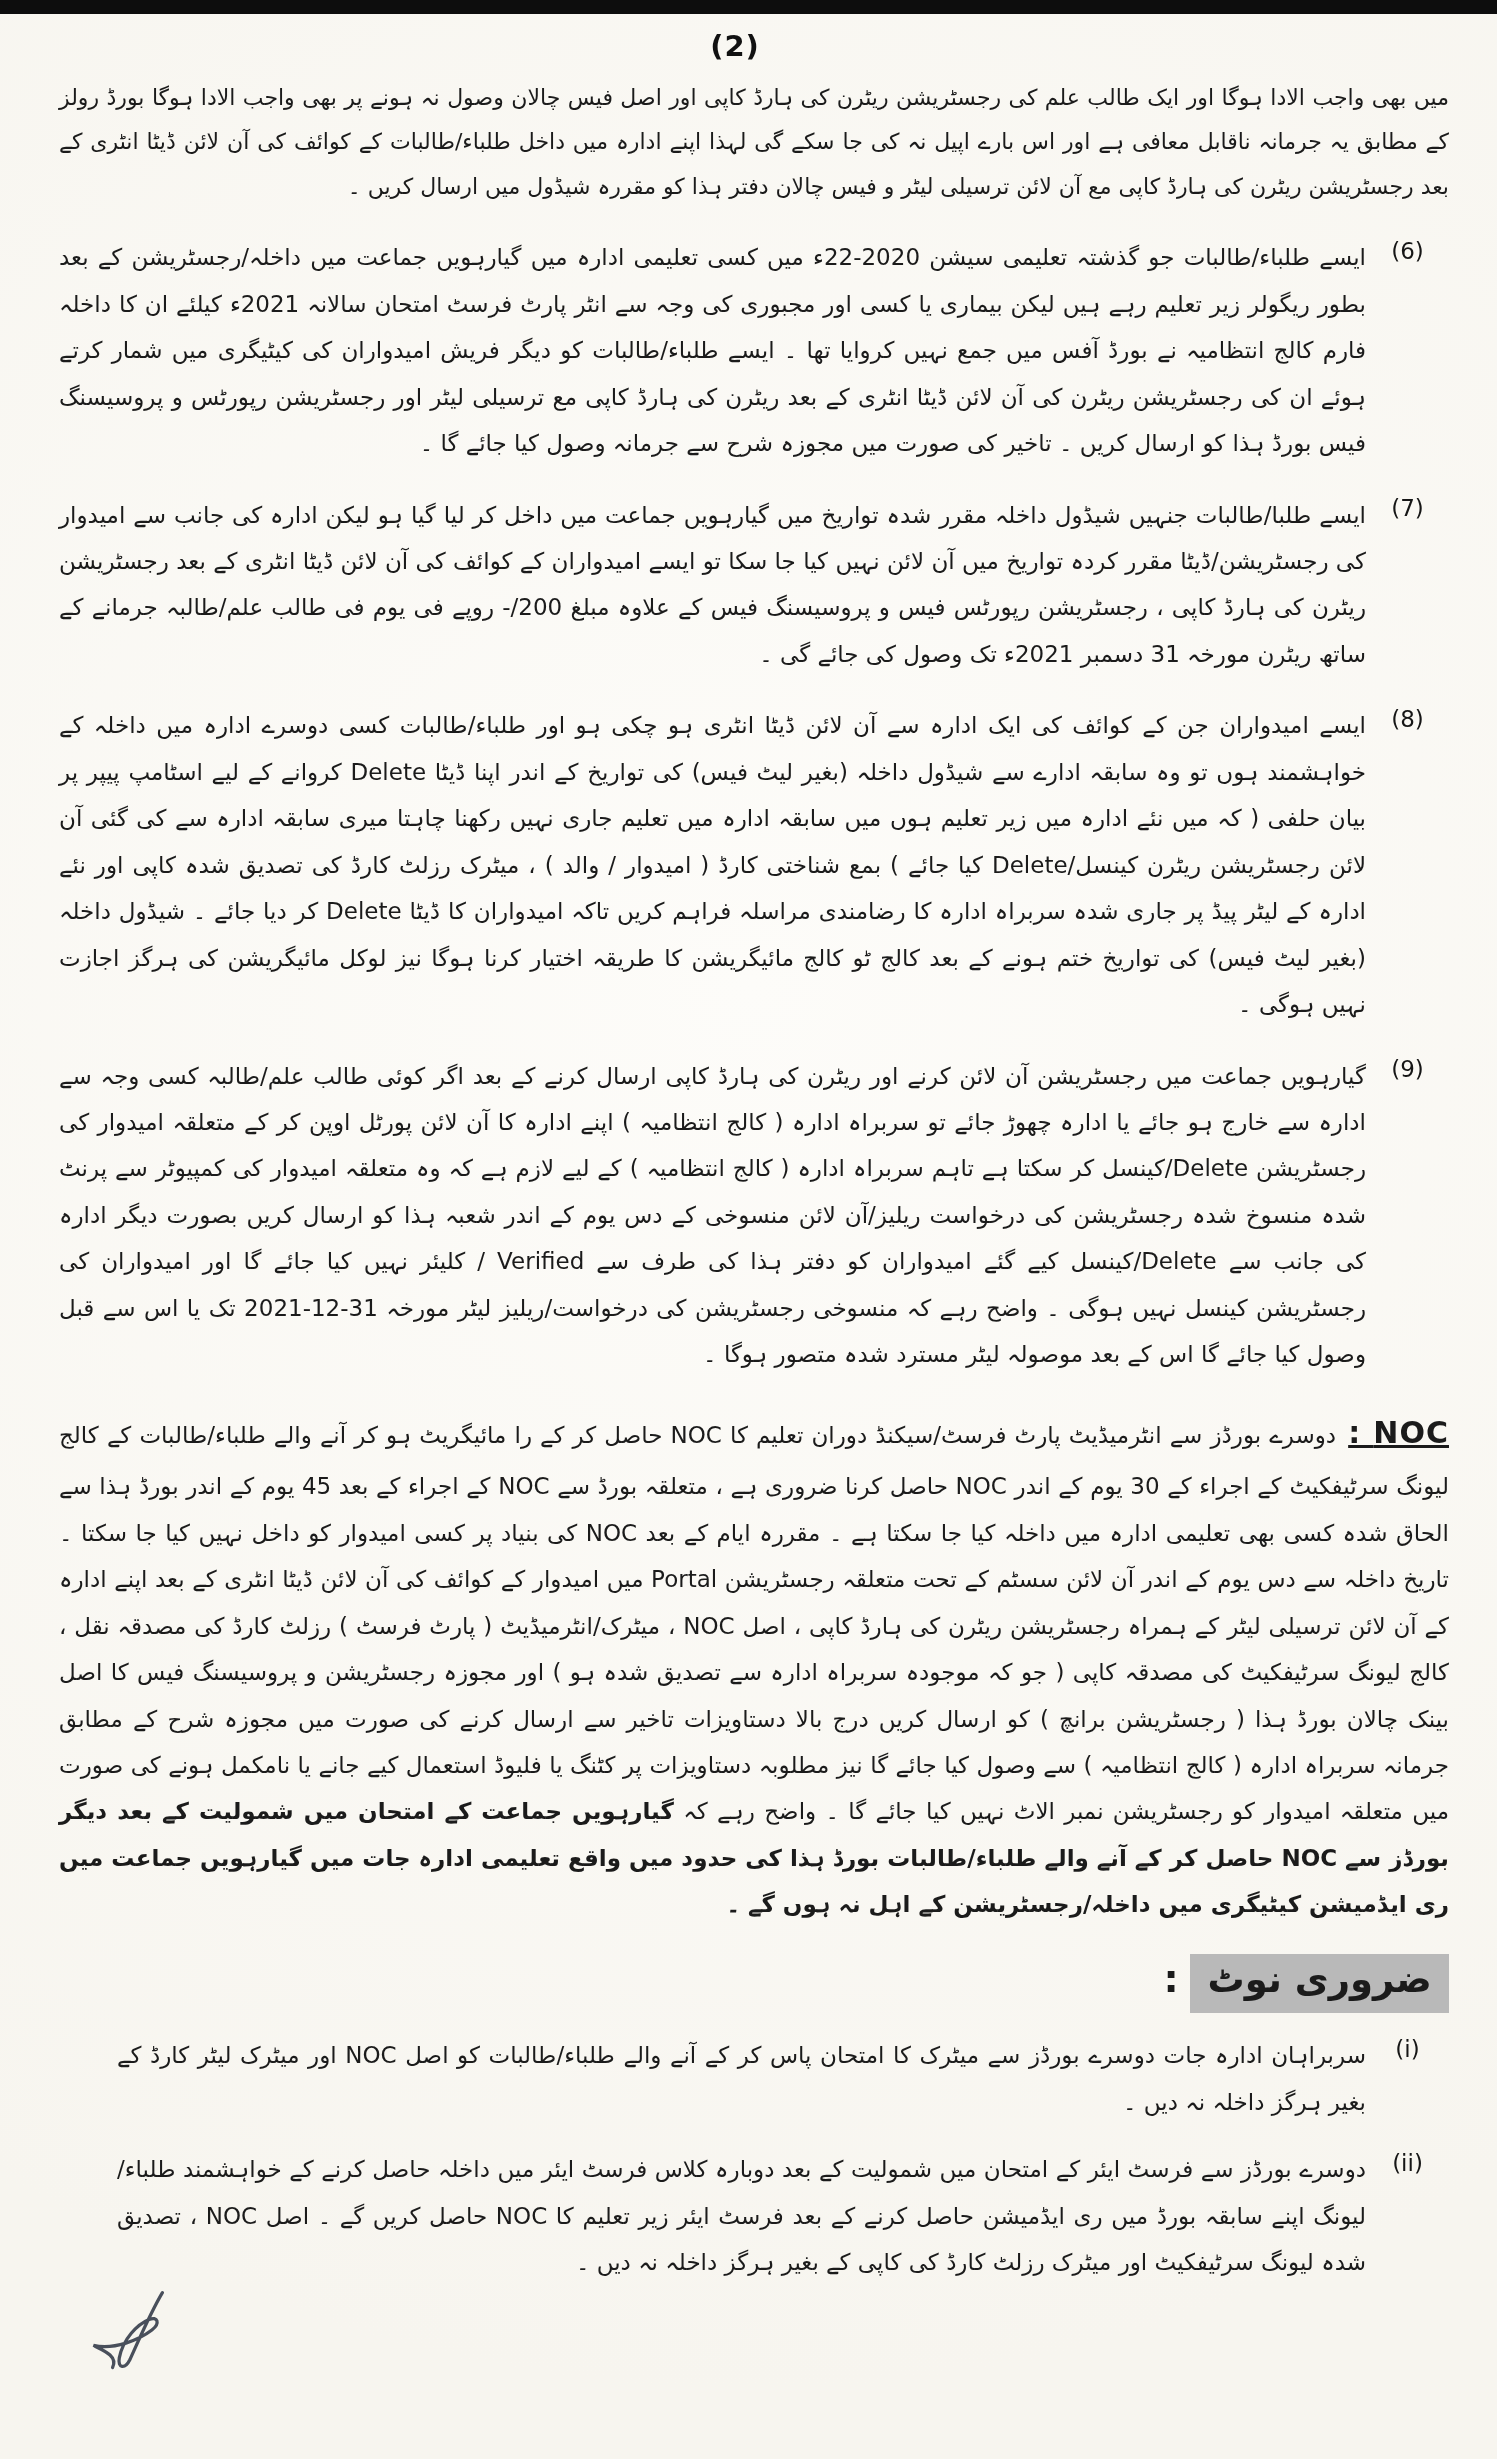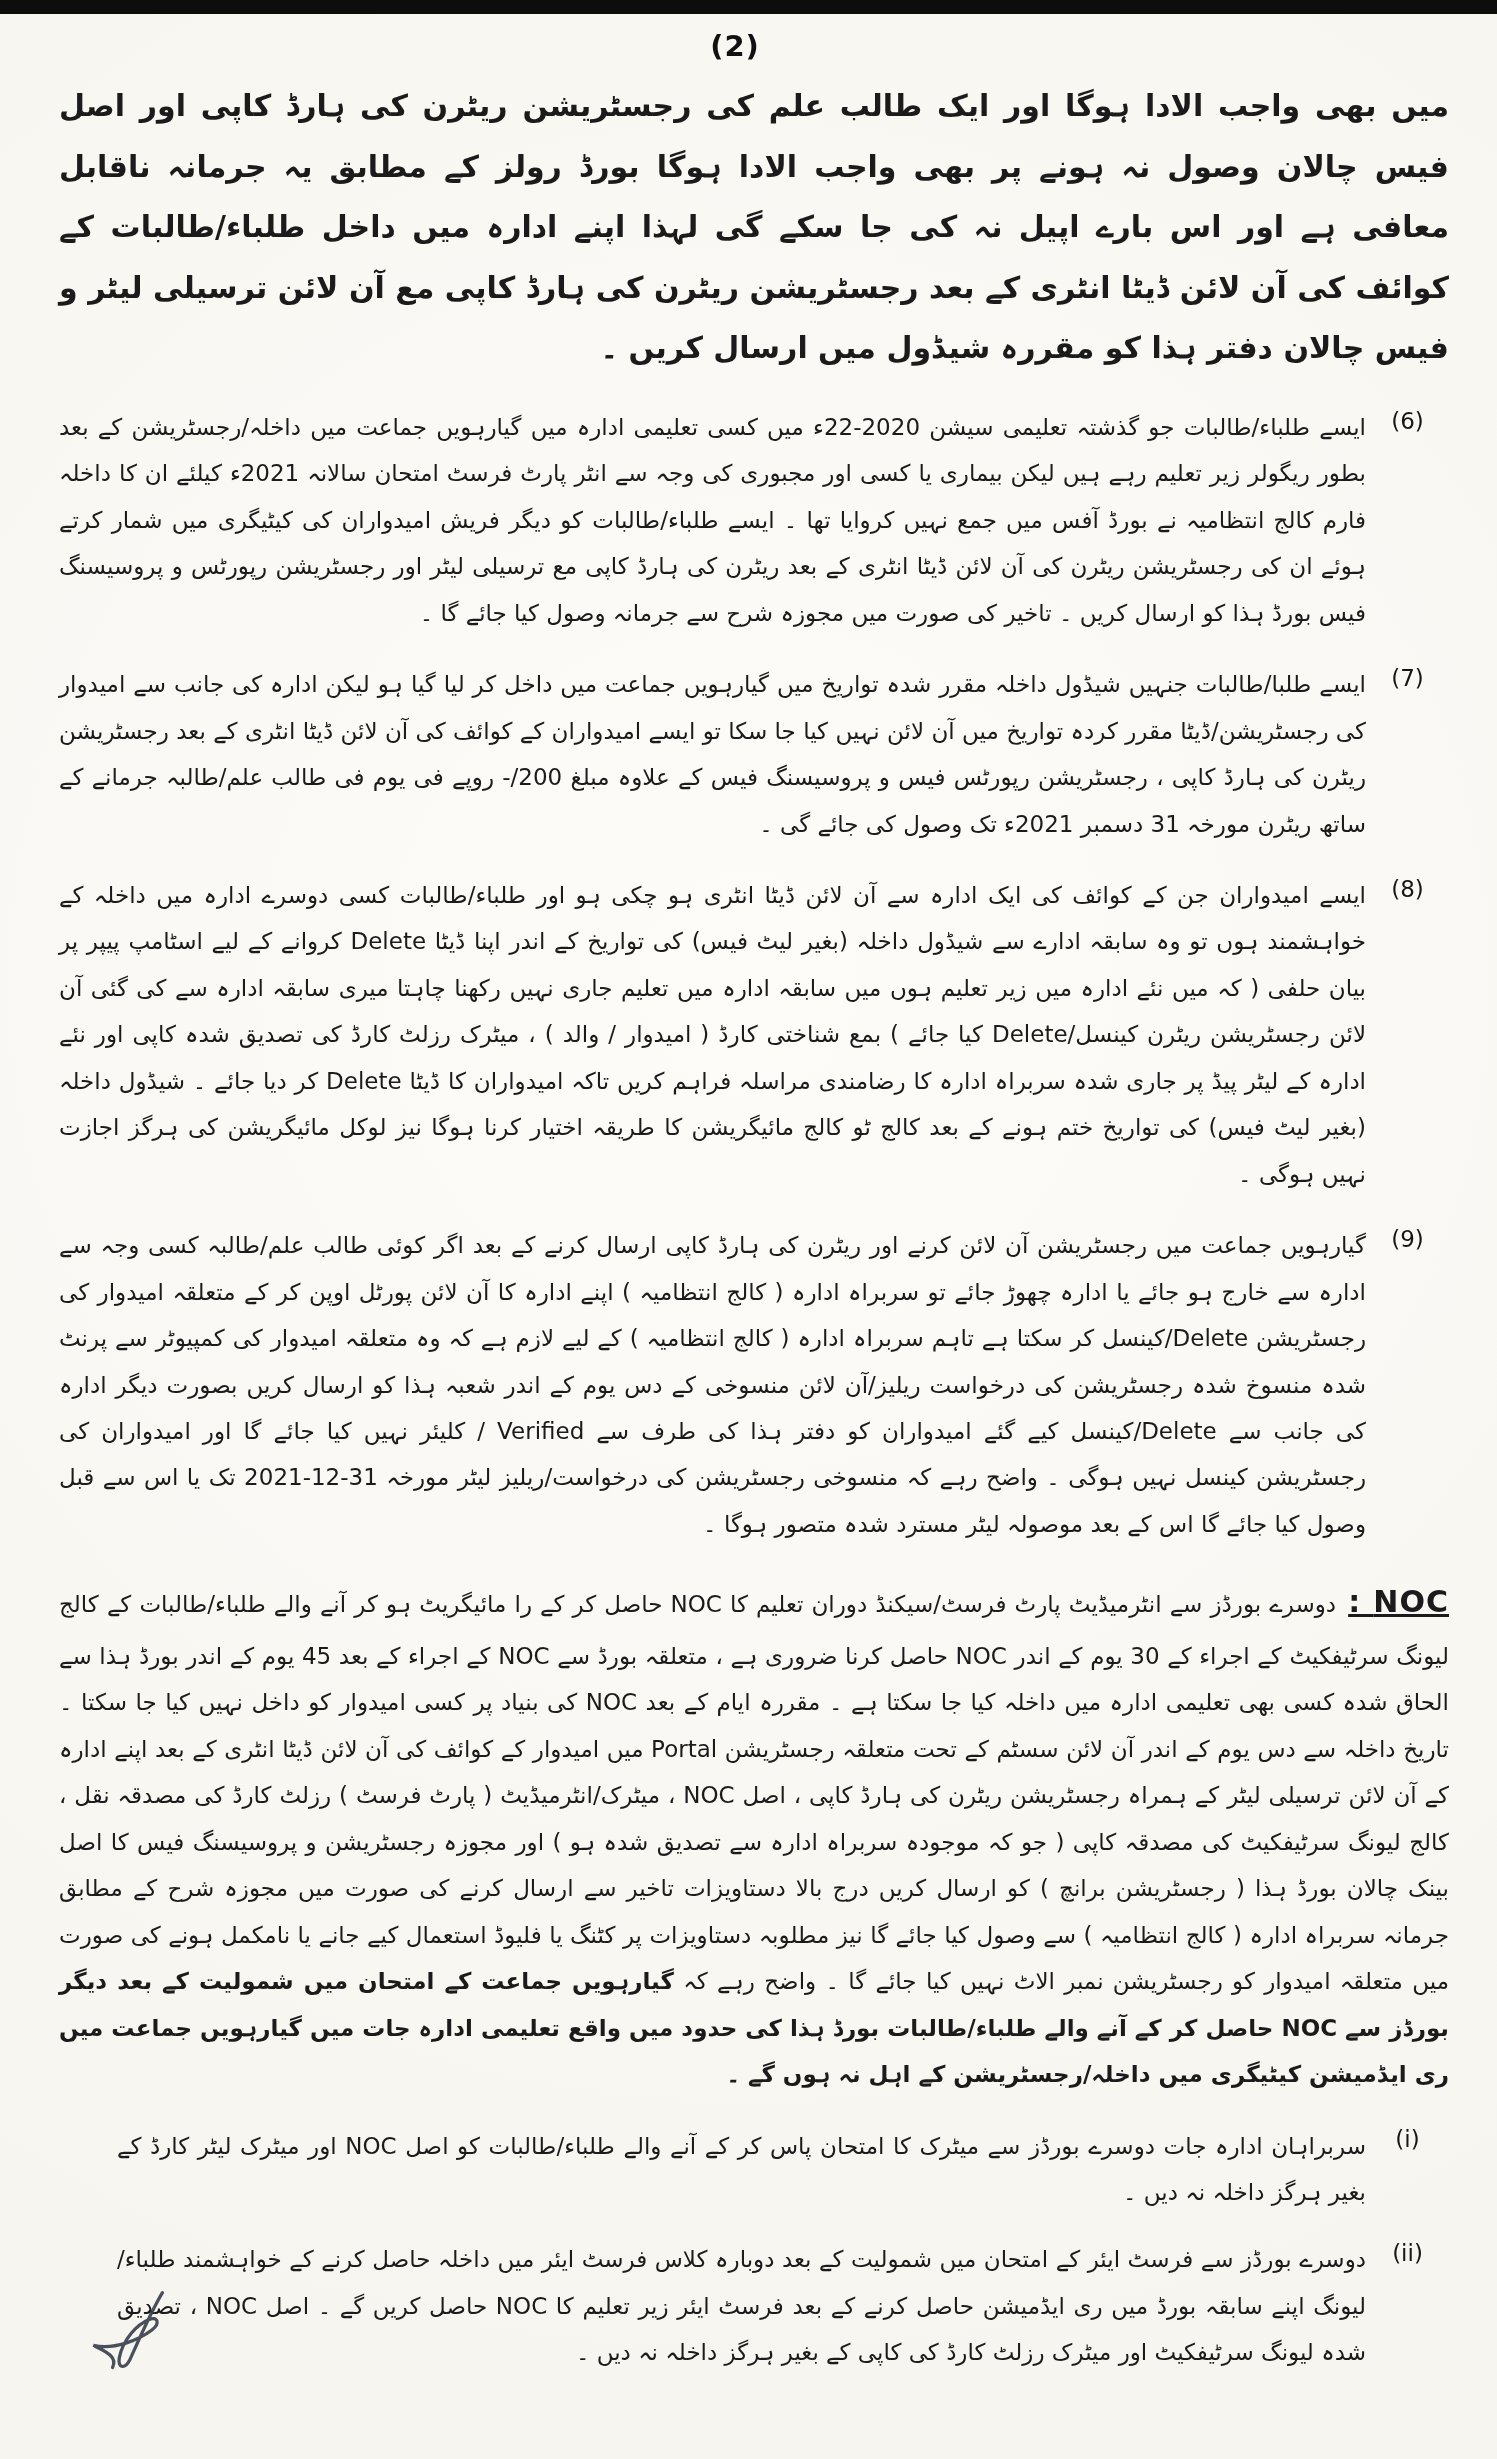--- a/index.html
+++ b/index.html
@@ -24,24 +24,23 @@
   .pageno{
     text-align:center;
     font-weight:bold;
     font-size:29px;
     margin:9.6px 38px 13.4px 0;
     letter-spacing:1px;
     color:#111;
   }
   .intro{
     margin:0 0 25px 0;
-    font-size:30px;
+    font-size:22px;
     line-height:2.02;
     text-align:justify;
-    font-weight:bold;
   }
   .item{
     display:flex;
     margin-bottom:25px;
   }
   .marker{
     flex:0 0 83px;
     font-size:23px;
     padding-top:3.8px;
     text-align:center;
@@ -118,20 +117,23 @@
     </div>
 
     <div class="item">
       <div class="itext">
         <span class="noc">NOC :</span>
         <span>دوسرے بورڈز سے انٹرمیڈیٹ پارٹ فرسٹ/سیکنڈ دوران تعلیم کا NOC حاصل کر کے را مائیگریٹ ہو کر آنے والے طلباء/طالبات کے کالج لیونگ سرٹیفکیٹ کے اجراء کے 30 یوم کے اندر NOC حاصل کرنا ضروری ہے ، متعلقہ بورڈ سے NOC کے اجراء کے بعد 45 یوم کے اندر بورڈ ہذا سے الحاق شدہ کسی بھی تعلیمی ادارہ میں داخلہ کیا جا سکتا ہے ۔ مقررہ ایام کے بعد NOC کی بنیاد پر کسی امیدوار کو داخل نہیں کیا جا سکتا ۔ تاریخ داخلہ سے دس یوم کے اندر آن لائن سسٹم کے تحت متعلقہ رجسٹریشن Portal میں امیدوار کے کوائف کی آن لائن ڈیٹا انٹری کے بعد اپنے ادارہ کے آن لائن ترسیلی لیٹر کے ہمراہ رجسٹریشن ریٹرن کی ہارڈ کاپی ، اصل NOC ، میٹرک/انٹرمیڈیٹ ( پارٹ فرسٹ ) رزلٹ کارڈ کی مصدقہ نقل ، کالج لیونگ سرٹیفکیٹ کی مصدقہ کاپی ( جو کہ موجودہ سربراہ ادارہ سے تصدیق شدہ ہو ) اور مجوزہ رجسٹریشن و پروسیسنگ فیس کا اصل بینک چالان بورڈ ہذا ( رجسٹریشن برانچ ) کو ارسال کریں درج بالا دستاویزات تاخیر سے ارسال کرنے کی صورت میں مجوزہ شرح کے مطابق جرمانہ سربراہ ادارہ ( کالج انتظامیہ ) سے وصول کیا جائے گا نیز مطلوبہ دستاویزات پر کٹنگ یا فلیوڈ استعمال کیے جانے یا نامکمل ہونے کی صورت میں متعلقہ امیدوار کو رجسٹریشن نمبر الاٹ نہیں کیا جائے گا ۔ واضح رہے کہ </span>
         <span class="boldrun">گیارہویں جماعت کے امتحان میں شمولیت کے بعد دیگر بورڈز سے NOC حاصل کر کے آنے والے طلباء/طالبات بورڈ ہذا کی حدود میں واقع تعلیمی ادارہ جات میں گیارہویں جماعت میں ری ایڈمیشن کیٹیگری میں داخلہ/رجسٹریشن کے اہل نہ ہوں گے ۔</span>
       </div>
     </div>
 
+    <div class="note-heading">
+      <span class="hl">ضروری نوٹ</span><span class="colon">:</span>
+    </div>
 
     <div class="item note">
       <div class="marker">(i)</div>
       <div class="itext">سربراہان ادارہ جات دوسرے بورڈز سے میٹرک کا امتحان پاس کر کے آنے والے طلباء/طالبات کو اصل NOC اور میٹرک لیٹر کارڈ کے بغیر ہرگز داخلہ نہ دیں ۔</div>
     </div>
 
     <div class="item note">
       <div class="marker">(ii)</div>
       <div class="itext">دوسرے بورڈز سے فرسٹ ایئر کے امتحان میں شمولیت کے بعد دوبارہ کلاس فرسٹ ایئر میں داخلہ حاصل کرنے کے خواہشمند طلباء/لیونگ اپنے سابقہ بورڈ میں ری ایڈمیشن حاصل کرنے کے بعد فرسٹ ایئر زیر تعلیم کا NOC حاصل کریں گے ۔ اصل NOC ، تصدیق شدہ لیونگ سرٹیفکیٹ اور میٹرک رزلٹ کارڈ کی کاپی کے بغیر ہرگز داخلہ نہ دیں ۔</div>
     </div>

